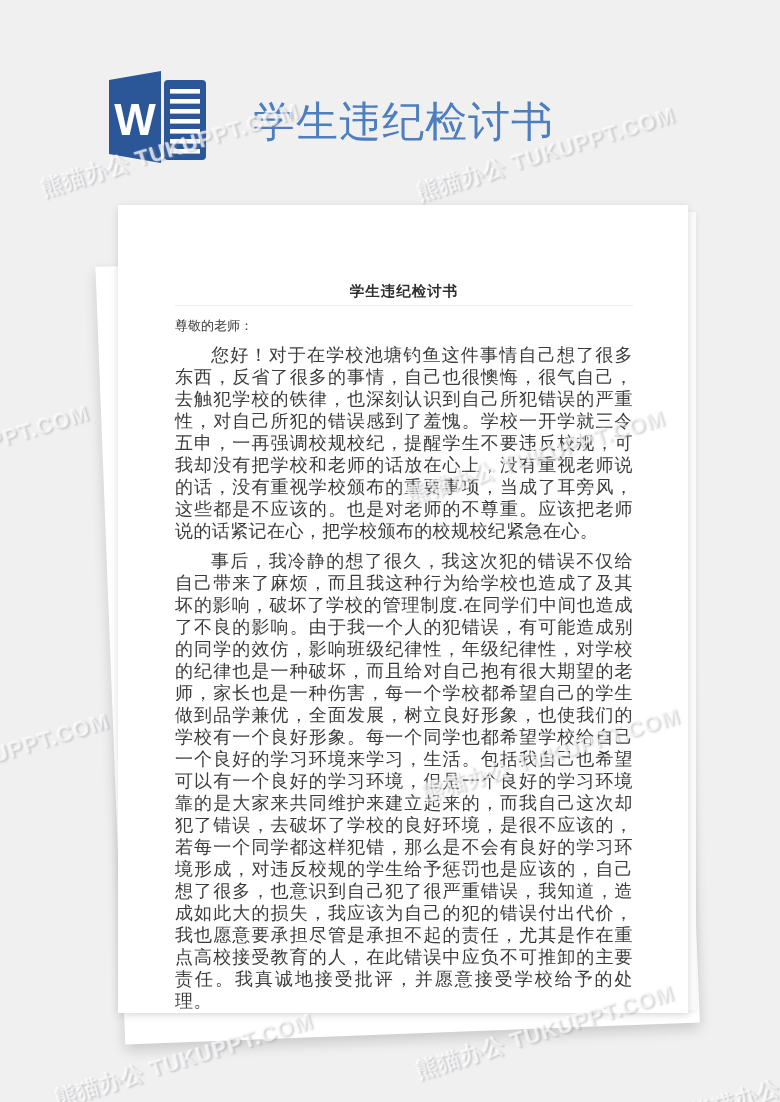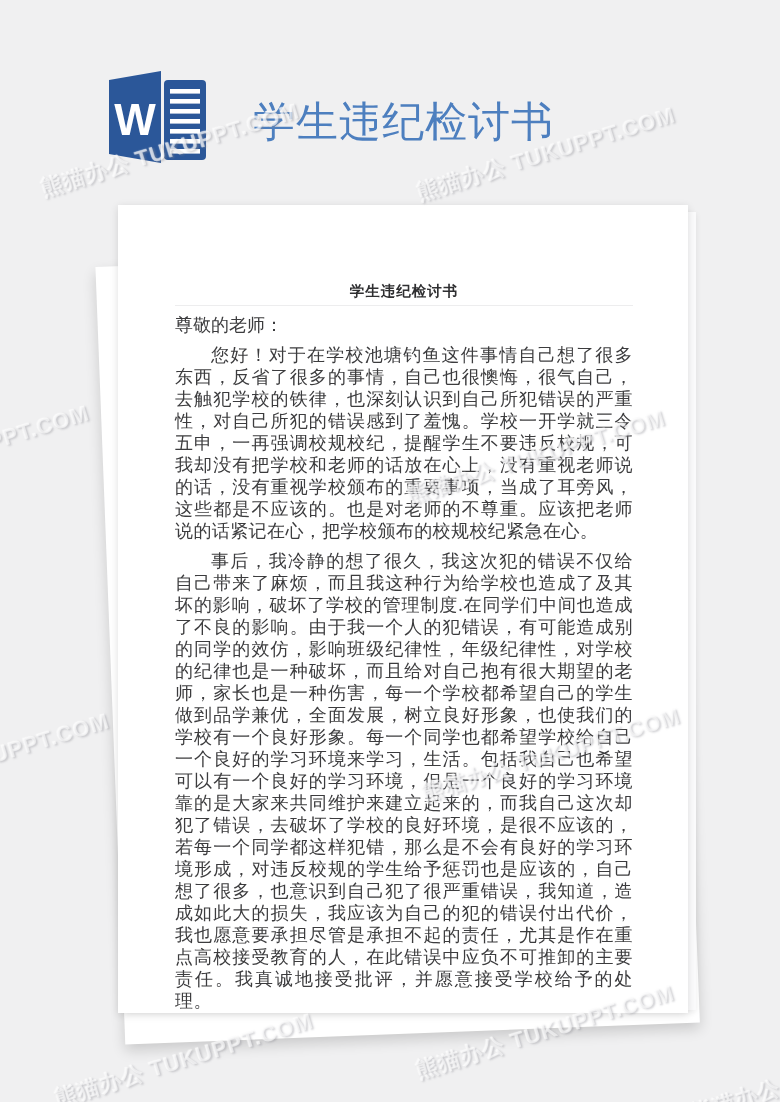--- a/index.html
+++ b/index.html
@@ -20,21 +20,21 @@
              z-index:2;box-shadow:0 2px 6px rgba(0,0,0,0.08);}
   .page-main{position:absolute;left:118px;top:205px;width:570px;height:808px;background:#ffffff;
              z-index:3;box-shadow:0 2px 8px rgba(0,0,0,0.13);}
 
   
   .doc-content{position:absolute;left:57px;right:55px;top:0;color:#3c3c3e;
                font-family:"Liberation Serif","DejaVu Serif",serif;}
   .doc-title{margin-top:76px;text-align:center;font-size:14.5px;font-weight:bold;color:#2f2f31;
              letter-spacing:1px;line-height:20px;}
   .title-rule{height:0;border-bottom:1px solid #ededee;margin-top:4px;}
-  .salutation{margin-top:9px;font-size:18px;line-height:21px;}
+  .salutation{margin-top:9px;font-size:13px;line-height:21px;}
   .doc-content p{margin:8px 0 0 0;font-size:18px;line-height:22px;text-indent:2em;
                  text-align:justify;letter-spacing:0.4px;}
 
   
   .wm{position:absolute;z-index:10;pointer-events:none;white-space:nowrap;
       font-family:"Liberation Sans","DejaVu Sans",sans-serif;font-weight:bold;font-size:22px;
       letter-spacing:1px;color:rgba(255,255,255,0.55);
       text-shadow:1.5px 1.5px 2px rgba(140,140,148,0.38), -0.5px -0.5px 1px rgba(255,255,255,0.5);
       transform:translate(-50%,-50%) rotate(-17deg);}
   .wm1{left:170px;top:150px;}  .wm2{left:546px;top:154px;}

